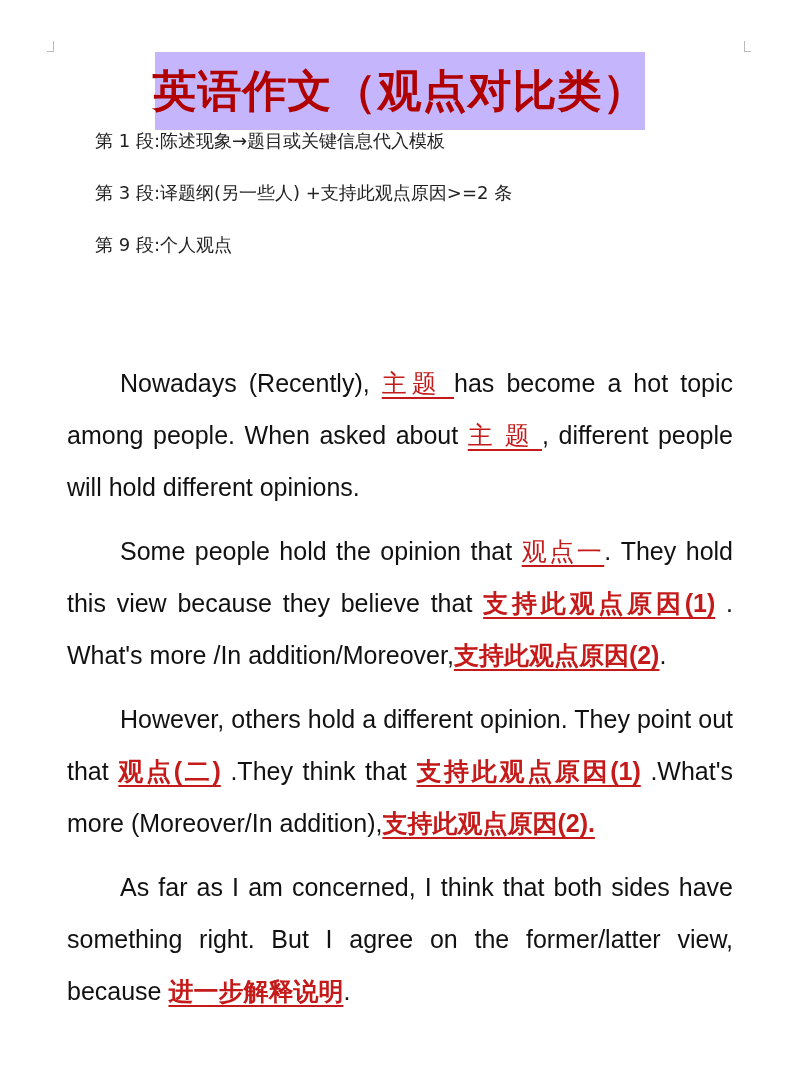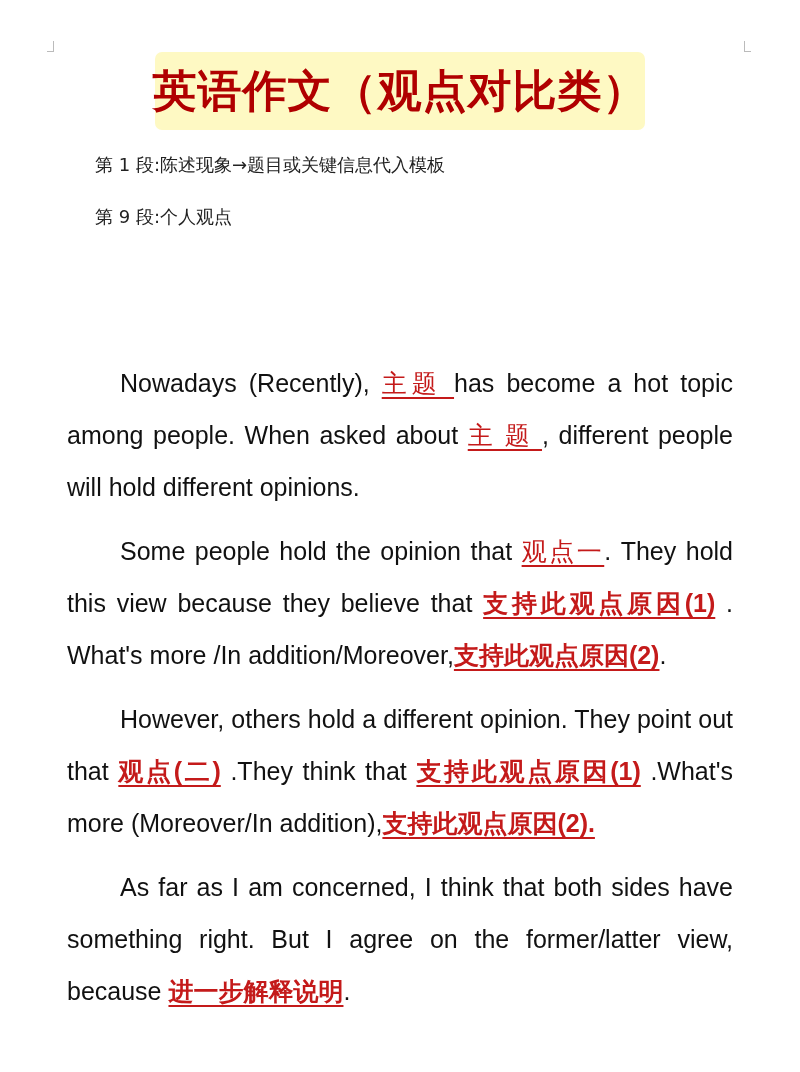--- a/index.html
+++ b/index.html
@@ -2,44 +2,45 @@
 <html><head>
 <meta charset="utf-8">
 <style>
   html, body { margin: 0; padding: 0; background: #ffffff; }
   body { width: 800px; height: 1072px; position: relative; overflow: hidden;
          font-family: "DejaVu Sans", "Liberation Sans", sans-serif; color: #111; }
   .corner { position: absolute; width: 6px; height: 10px; border-color: #bbb; border-style: solid; }
   .corner-left { left: 47px; top: 41px; border-width: 0 1px 1px 0; }
   .corner-right { left: 744px; top: 41px; border-width: 0 0 1px 1px; }
   .title-box { position: absolute; left: 155px; top: 52px; width: 490px; height: 78px;
-               background: #fef9c3; display: flex; align-items: center; justify-content: center; border-radius: 7px; }
+               background: #c4b5fd; display: flex; align-items: center; justify-content: center; }
   .title-text { font-size: 44px; font-weight: bold; color: #b00000; letter-spacing: 1px;
                 font-family: "DejaVu Sans", sans-serif; white-space: nowrap; }
-  .outline { position: absolute; left: 95px; top: 151px; }
+  .outline { position: absolute; left: 95px; top: 127px; }
   .outline-line { font-size: 18px; color: #222; height: 52px; line-height: 28px; white-space: nowrap; }
   .essay { position: absolute; left: 55px; top: 345px; width: 690px; }
   .para { font-size: 25px; line-height: 52px; text-align: justify; text-align-last: left;
           text-indent: 53px; margin: 12px; color: #111; font-family: "Liberation Sans", sans-serif; }
   .red { color: #c41a1a; text-decoration: underline; text-decoration-color: #c41a1a; text-underline-offset: 5px; }
   .ul { text-underline-offset: 5px; }
   .bold { font-weight: bold; }
 </style>
 </head>
 <body>
 
 <div class="corner corner-left"></div>
 <div class="corner corner-right"></div>
 
 <div class="title-box">
   <span class="title-text">英语作文（观点对比类）</span>
 </div>
 
 <div class="outline">
   <div class="outline-line">第 1 段:陈述现象→题目或关键信息代入模板</div>
+  <div class="outline-line">第 3 段:译题纲(另一些人) +支持此观点原因&gt;=2 条</div>
   <div class="outline-line">第 9 段:个人观点</div>
 </div>
 
 <div class="essay">
   <p class="para"><span>Nowadays (Recently), </span><span class="red">主题 </span><span>has become a hot topic among people. When asked about </span><span class="red">主 题 </span><span>, different people will hold different opinions.</span></p>
 
   <p class="para"><span>Some people </span><span class="ul"><span>hold the opinion that </span><span class="red">观点一</span></span><span>. They hold this view because they believe that </span><span class="red bold">支持此观点原因(1)</span><span> . What's more /In addition/Moreover,</span><span class="red bold">支持此观点原因(2)</span><span>.</span></p>
 
   <p class="para"><span>However, others hold a different opinion. They point out that </span><span class="red bold">观点(二)</span><span> .They think that </span><span class="red bold">支持此观点原因(1)</span><span> .What's more (Moreover/In addition),</span><span class="red bold">支持此观点原因(2).</span></p>
 

